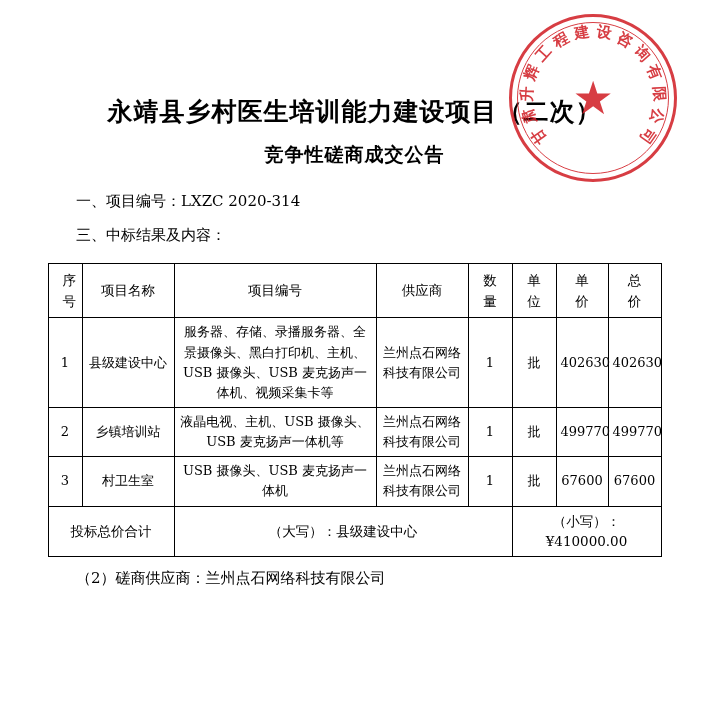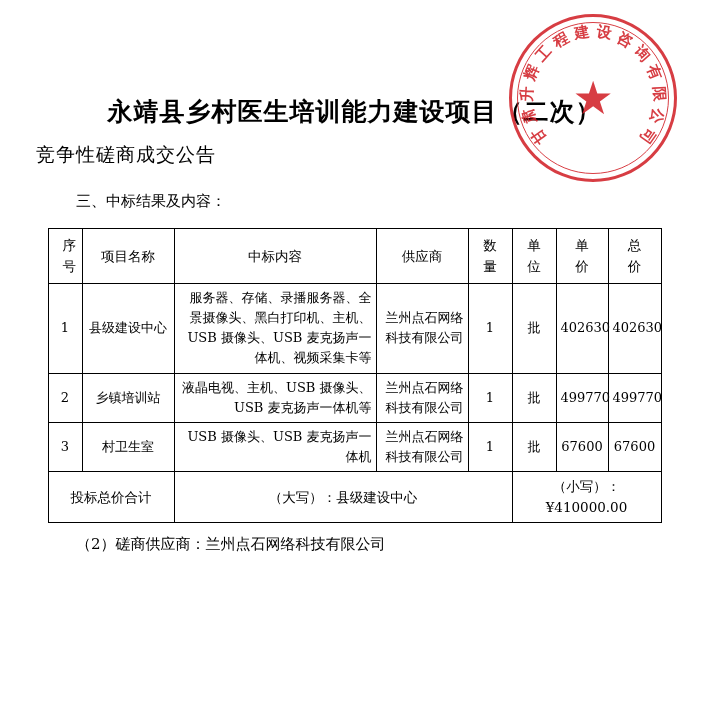--- a/index.html
+++ b/index.html
@@ -67,22 +67,23 @@
   }
   .title {
     text-align: center;
     font-size: 25px;
     font-weight: bold;
     letter-spacing: 1px;
     padding-top: 88px;
     line-height: 1.9;
   }
   .title2 {
+    text-align: center;
     font-size: 19px;
-    font-weight: normal;
+    font-weight: bold;
     letter-spacing: 1px;
     line-height: 1.9;
     margin-bottom: 12px;
   }
   .para {
     font-size: 15px;
     line-height: 2.2;
     text-align: justify;
     text-indent: 2em;
     margin: 0;
@@ -108,21 +109,21 @@
     vertical-align: middle;
     line-height: 1.55;
   }
   table.result th {
     text-align: center;
     font-weight: normal;
     font-size: 13.5px;
     padding: 6px 14px;
   }
   td.c { text-align: center; }
-  td.l { text-align: right; }
+  td.l { text-align: center; }
   .col-no     { width: 34px; }
   .col-name   { width: 92px; }
   .col-content{ width: 202px; }
   .col-supp   { width: 92px; }
   .col-qty    { width: 44px; }
   .col-unit   { width: 44px; }
   .col-price  { width: 52px; }
   .col-total  { width: 53px; }
   .total-row td {
     text-align: center;
@@ -161,38 +162,39 @@
         <span style="transform: rotate(105.769deg) translate(0px, -66px) translate(-50%, -50%) rotate(0deg);">公</span>
         <span style="transform: rotate(125deg) translate(0px, -66px) translate(-50%, -50%) rotate(0deg);">司</span>
       </div>
     <div class="star">★</div>
   </div>
 
   <div class="title">永靖县乡村医生培训能力建设项目（二次）</div>
   <div class="title2">竞争性磋商成交公告</div>
 
 
+  <p class="item">一、项目编号：LXZC 2020-314</p>
   <p class="item">三、中标结果及内容：</p>
 
   <table class="result">
     <colgroup>
       <col class="col-no">
         <col class="col-name">
         <col class="col-content">
         <col class="col-supp">
       <col class="col-qty">
         <col class="col-unit">
         <col class="col-price">
         <col class="col-total">
     </colgroup>
     <thead>
       <tr>
         <th>序号</th>
         <th>项目名称</th>
-        <th>中标内容</th>
+        <th>项目编号</th>
         <th>供应商</th>
         <th>数量</th>
         <th>单位</th>
         <th>单价</th>
         <th>总价</th>
       </tr>
     </thead>
     <tbody>
       <tr>
         <td class="c">1</td>

